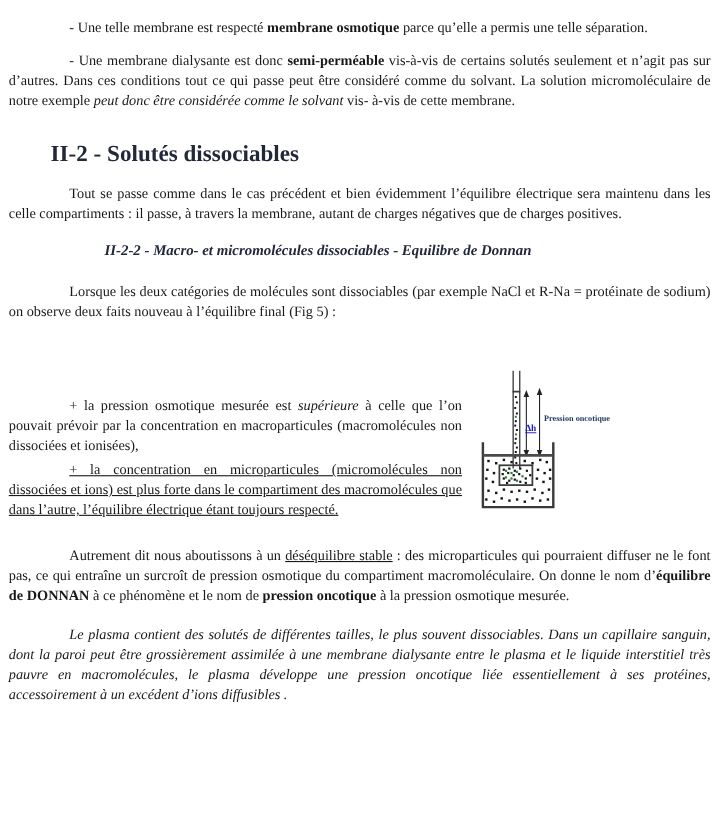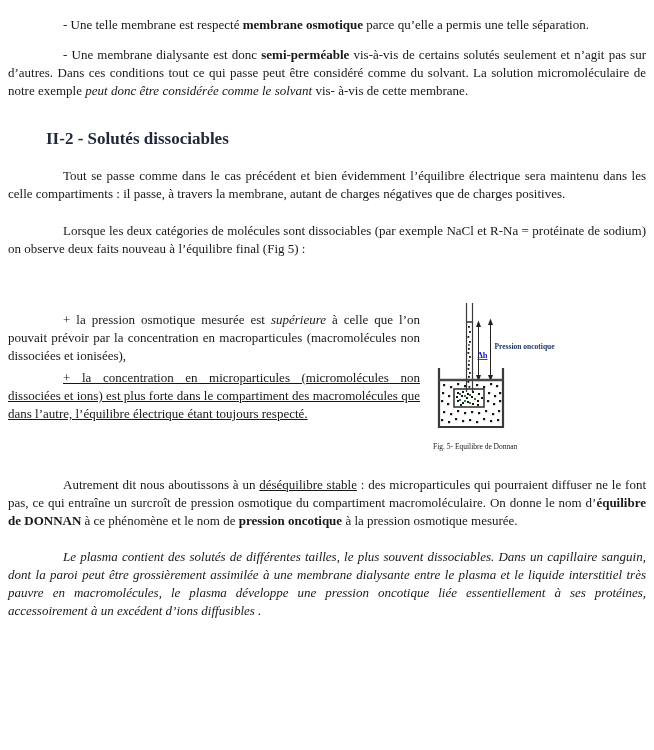--- a/index.html
+++ b/index.html
@@ -10,37 +10,37 @@
     font-family:"Liberation Serif","DejaVu Serif",serif;
     font-size:13px;
   }
   .page{padding:16px 8px 0 8px;}
   p{margin:0;text-align:justify;line-height:18px;}
   .para{text-indent:55px;}
   .b{font-weight:700;}
   .i{font-style:italic;}
   .u{text-decoration:underline;}
   .h1{
-    font-weight:700;font-size:17px;line-height:22px;
+    font-weight:700;font-size:21px;line-height:22px;
     color:var(--heading-color,#20283a);
     margin:28px 0 12px 38px;
   }
   .h2{
     font-weight:700;font-style:italic;font-size:13.5px;line-height:18px;
     color:var(--heading-color,#20283a);
     margin:13px 0 0 87px;
   }
   .mt12{margin-top:12px;}
   .mt17{margin-top:17px;}
   .mt19{margin-top:19px;}
   .mt24{margin-top:24px;}
   .mt18{margin-top:18px;}
   .row{display:flex;margin-top:39px;}
   .bullets-col{width:412px;flex:0 0 412px;}
-  .bullet1{margin-top:14px;}
+  .bullet1{margin-top:29px;}
   .bullet2{margin-top:4px;text-decoration:underline;}
   .figure-col{flex:1;}
   .fig-wrap{margin:2px 0 0 13px;}
   .fig-caption{
     margin:4px 0 0 13px;
     font-size:7.5px;line-height:10px;color:#222;
     text-align:left;
   }
   
   .stroke{stroke:var(--figure-stroke,#3a3a3a);fill:none;}
@@ -63,20 +63,21 @@
 
   <p class="para"><span>- Une telle membrane est respecté </span><span class="b">membrane osmotique</span><span> parce qu’elle a permis une telle séparation.</span></p>
 
   <p class="para mt12"><span>- Une membrane dialysante est donc </span><span class="b">semi-perméable</span><span> vis-à-vis de certains solutés seulement et n’agit pas sur d’autres. Dans ces conditions tout ce qui passe peut être considéré comme du solvant. La solution micromoléculaire de notre exemple </span><span class="i">peut donc être considérée comme le solvant</span><span> vis- à-vis de cette membrane.</span></p>
 
   <div class="h1">II-2 - Solutés dissociables</div>
 
 
   <p class="para mt17">Tout se passe comme dans le cas précédent et bien évidemment l’équilibre électrique sera maintenu dans les celle compartiments : il passe, à travers la membrane, autant de charges négatives que de charges positives.</p>
 
+  <div class="h2" style="margin-top:16px;">II-2-2 - Macro- et micromolécules dissociables - Equilibre de Donnan</div>
 
   <p class="para mt19">Lorsque les deux catégories de molécules sont dissociables (par exemple NaCl et R-Na = protéinate de sodium) on observe deux faits nouveau à l’équilibre final (Fig 5) :</p>
 
   <div class="row">
     <div class="bullets-col">
       <p class="para bullet1"><span>+ la pression osmotique mesurée est </span><span class="i">supérieure</span><span> à celle que l’on pouvait prévoir par la concentration en macroparticules (macromolécules non dissociées et ionisées),</span></p>
       <p class="para bullet2">+ la concentration en microparticules (micromolécules non dissociées et ions) est plus forte dans le compartiment des macromolécules que dans l’autre, l’équilibre électrique étant toujours respecté.</p>
     </div>
     <div class="figure-col">
       <div class="fig-wrap">
@@ -184,21 +185,20 @@
             <rect class="dot-g" x="35.2" y="61" width="1.8" height="1.8"></rect>
               <rect class="dot" x="35" y="65" width="1.8" height="1.8"></rect>
             <rect class="dot" x="34.5" y="69" width="1.8" height="1.8"></rect>
               <rect class="dot" x="36" y="73" width="1.8" height="1.8"></rect>
             <rect class="dot" x="35" y="77" width="1.8" height="1.8"></rect>
               <rect class="dot" x="34.5" y="82" width="1.8" height="1.8"></rect>
             <rect class="dot" x="35.5" y="87" width="1.8" height="1.8"></rect>
           </g>
         </svg>
       </div>
-      <div class="fig-caption">Fig. 5- Equilibre de Donnan</div>
     </div>
   </div>
 
   <p class="para mt24"><span>Autrement dit nous aboutissons à un </span><span class="u">déséquilibre stable</span><span> : des microparticules qui pourraient diffuser ne le font pas, ce qui entraîne un surcroît de pression osmotique du compartiment macromoléculaire. On donne le nom d’</span><span class="b">équilibre de DONNAN</span><span> à ce phénomène et le nom de </span><span class="b">pression oncotique</span><span> à la pression osmotique mesurée.</span></p>
 
   <p class="para mt18"><span class="i">Le plasma contient des solutés de différentes tailles, le plus souvent dissociables. Dans un capillaire sanguin, dont la paroi peut être grossièrement assimilée à une membrane dialysante entre le plasma et le liquide interstitiel très pauvre en macromolécules, le plasma développe une pression oncotique liée essentiellement à ses protéines, accessoirement à un excédent d’ions diffusibles .</span></p>
 
 </div>
 
 </body></html>

